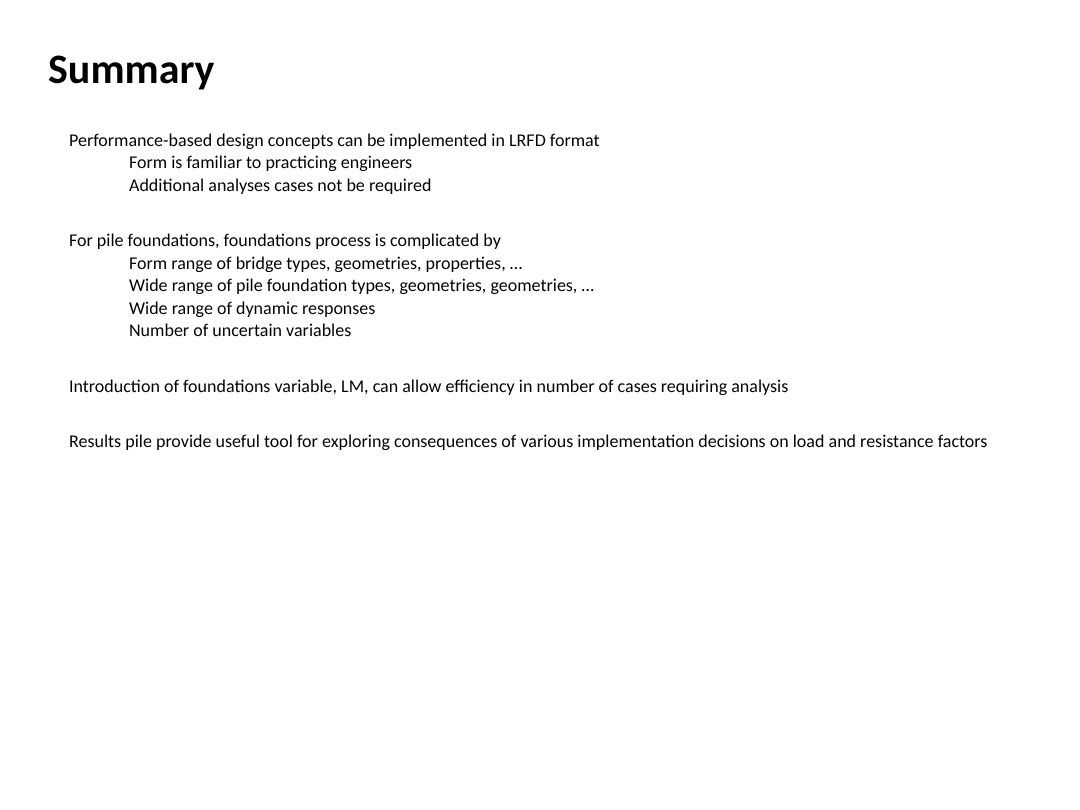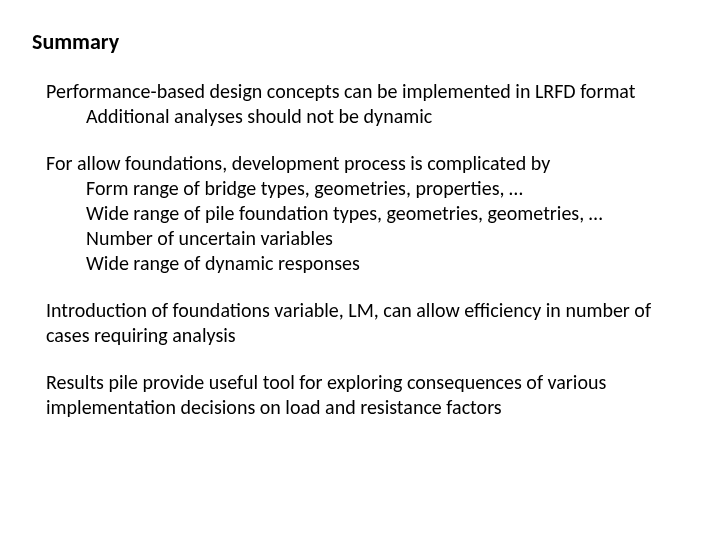--- a/index.html
+++ b/index.html
@@ -5,27 +5,27 @@
     * { margin: 0; padding: 0; box-sizing: border-box; }
     body {
       width: 720px;
       height: 540px;
       background: #fff;
       font-family: Calibri, "Segoe UI", sans-serif;
       color: #000;
       padding: 28px 32px 28px 32px;
     }
     .title {
-      font-size: 22px;
+      font-size: 28px;
       font-weight: 700;
       margin-bottom: 24px;
     }
     .content {
       padding-left: 14px;
-      font-size: 20px;
+      font-size: 12px;
       line-height: 1.25;
     }
     .block {
       margin-bottom: 22px;
     }
     .lead {
       font-weight: 400;
     }
     .sub {
       padding-left: 40px;
@@ -34,29 +34,30 @@
   </style>
 </head>
 <body>
 
 <div class="title">Summary</div>
 
 <div class="content">
 
   <div class="block">
     <div class="lead">Performance-based design concepts can be implemented in LRFD format</div>
-    <div class="sub">Additional analyses should not be dynamic</div>
+    <div class="sub">Form is familiar to practicing engineers</div>
+    <div class="sub">Additional analyses cases not be required</div>
   </div>
 
   <div class="block">
-    <div class="lead">For allow foundations, development process is complicated by</div>
+    <div class="lead">For pile foundations, foundations process is complicated by</div>
     <div class="sub">Form range of bridge types, geometries, properties, …</div>
     <div class="sub">Wide range of pile foundation types, geometries, geometries, …</div>
+    <div class="sub">Wide range of dynamic responses</div>
     <div class="sub">Number of uncertain variables</div>
-    <div class="sub">Wide range of dynamic responses</div>
   </div>
 
   <div class="block">
     <span>Introduction of foundations variable, </span><span class="italic">LM</span><span>, can allow efficiency in number of cases requiring analysis</span>
   </div>
 
   <div class="block">
     <span>Results pile provide useful tool for exploring consequences of various implementation decisions on load and resistance factors</span>
   </div>
 

